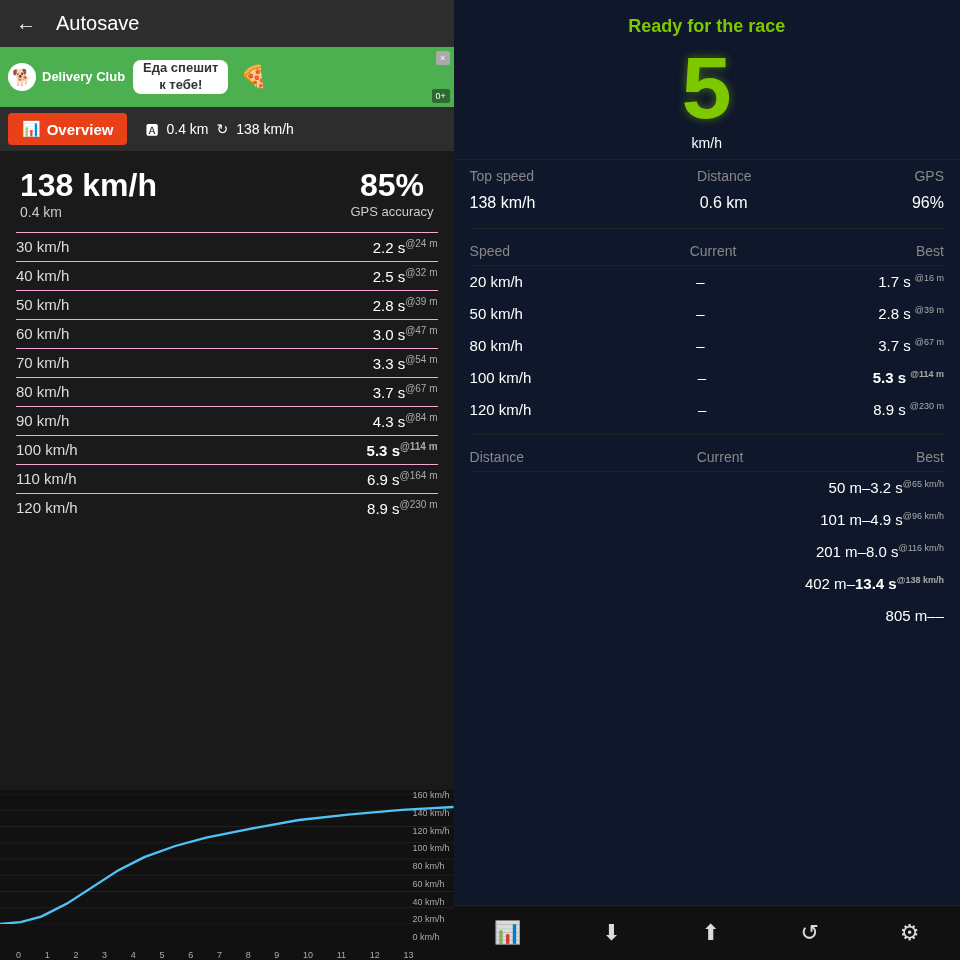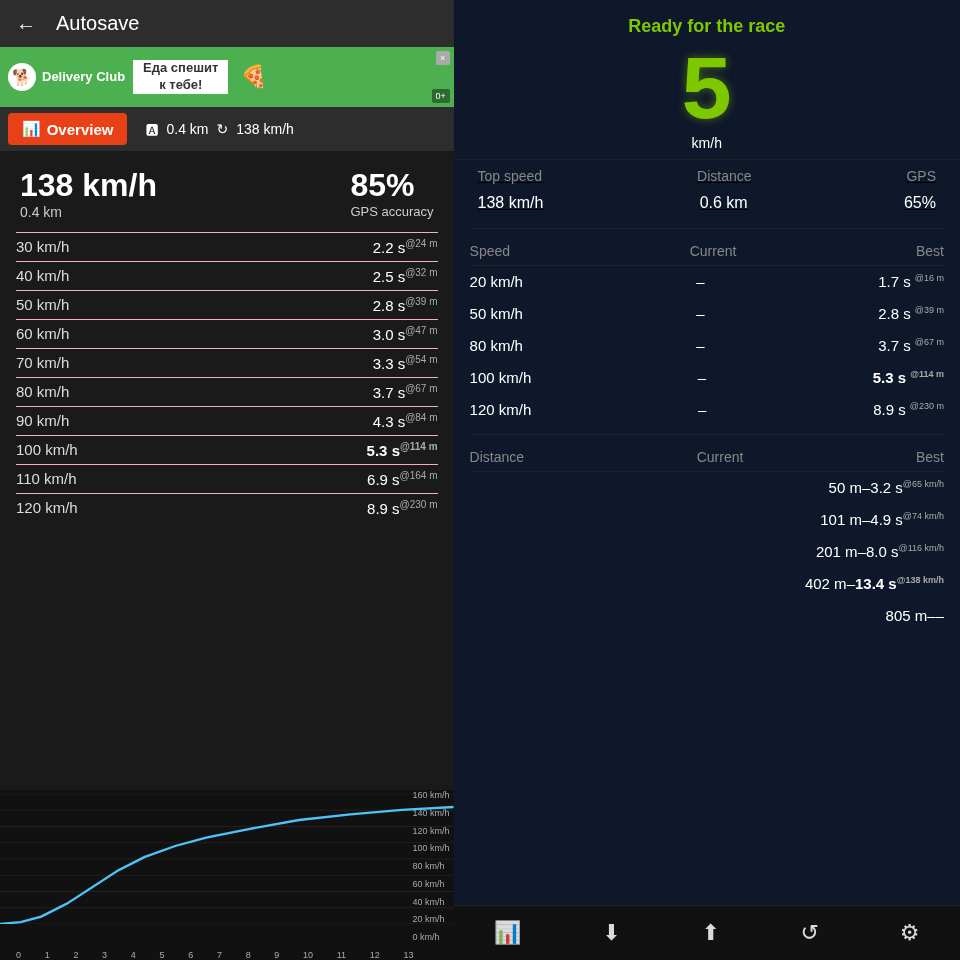--- a/index.html
+++ b/index.html
@@ -66,21 +66,21 @@
       font-size: 16px;
     }
     .ad-text-block {
       color: #fff;
       font-size: 13px;
       font-weight: bold;
       line-height: 1.2;
     }
     .ad-promo {
       background: #fff;
-      border-radius: 0;
+      border-radius: 8px;
       padding: 0 10px;
       font-size: 13px;
       font-weight: bold;
       color: #333;
       line-height: 1.3;
       text-align: center;
     }
     .ad-pizza {
       font-size: 22px;
       margin-left: 4px;
@@ -152,21 +152,21 @@
     }
     .speed-value {
       font-size: 32px;
       font-weight: bold;
     }
     .speed-dist {
       font-size: 14px;
       color: #ccc;
     }
     .accuracy-block {
-      text-align: left;
+      text-align: center;
       color: #fff;
     }
     .accuracy-value {
       font-size: 32px;
       font-weight: bold;
     }
     .accuracy-label {
       font-size: 13px;
       color: #ccc;
     }
@@ -260,23 +260,22 @@
       line-height: 1;
       text-shadow: 0 0 10px rgba(126,200,0,0.5);
     }
     .digit-unit {
       color: #fff;
       font-size: 14px;
       margin-top: -4px;
     }
 
     .top-stats {
-      padding: 8px 24px;
+      padding: 8px 16px;
       border-top: 1px solid #222;
-      text-decoration: underline;
     }
     .top-stats-header {
       display: flex;
       justify-content: space-between;
       color: #888;
       font-size: 14px;
       padding-bottom: 6px;
     }
     .top-stats-row {
       display: flex;
@@ -500,21 +499,21 @@
 
   <div class="top-stats">
     <div class="top-stats-header">
       <span>Top speed</span>
       <span>Distance</span>
       <span>GPS</span>
     </div>
     <div class="top-stats-row">
       <span>138 km/h</span>
       <span>0.6 km</span>
-      <span>65%</span>
+      <span>96%</span>
     </div>
   </div>
 
   <div class="section-divider"></div>
 
   <div class="performance-section">
     <div class="perf-header">
       <span>Speed</span>
       <span>Current</span>
       <span>Best</span>
@@ -573,21 +572,21 @@
     </div>
     <div id="dist-rows-container">
         <div class="dist-row">
     <span>50 m</span>
     <span>–</span>
     <span class="">3.2 s<sup style="font-size:9px;color:#aaa">@65 km/h</sup></span>
   </div>
         <div class="dist-row">
     <span>101 m</span>
     <span>–</span>
-    <span class="">4.9 s<sup style="font-size:9px;color:#aaa">@74 km/h</sup></span>
+    <span class="">4.9 s<sup style="font-size:9px;color:#aaa">@96 km/h</sup></span>
   </div>
         <div class="dist-row">
     <span>201 m</span>
     <span>–</span>
     <span class="">8.0 s<sup style="font-size:9px;color:#aaa">@116 km/h</sup></span>
   </div>
         <div class="dist-row">
     <span>402 m</span>
     <span>–</span>
     <span class="best-val"><strong>13.4 s</strong><sup style="font-size:9px;color:#aaa">@138 km/h</sup></span>

